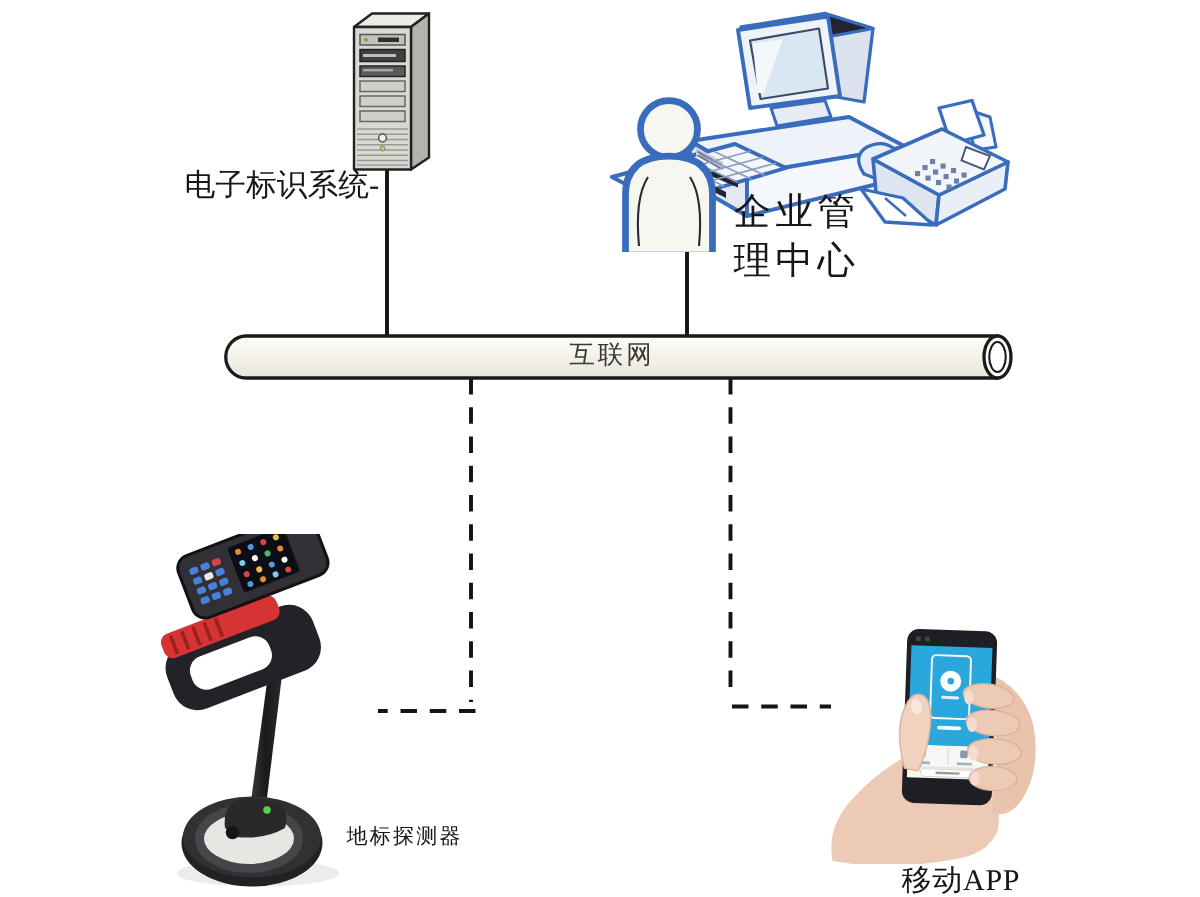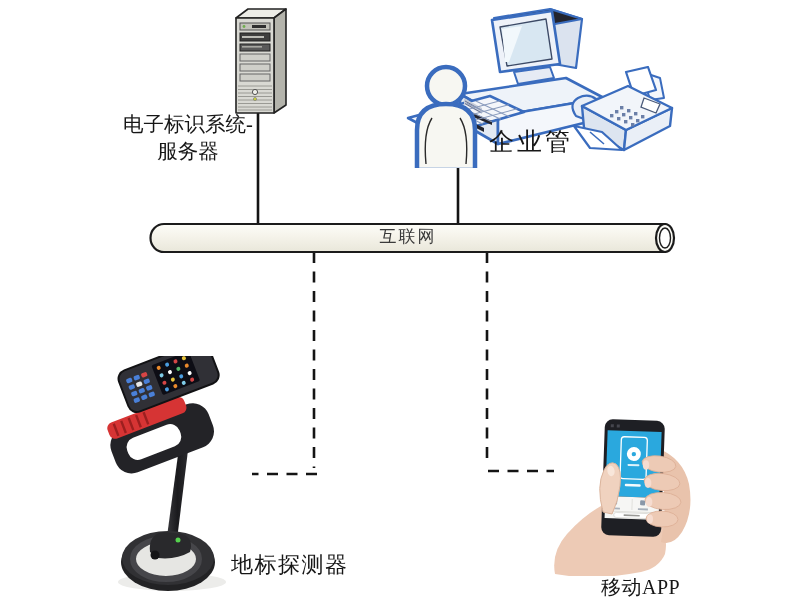--- a/index.html
+++ b/index.html
@@ -5,21 +5,21 @@
   html,body{margin:0;padding:0;background:#fff;}
   #canvas{
     position:relative;width:800px;height:598px;background:#ffffff;overflow:hidden;
     font-family:"Liberation Serif","DejaVu Serif",serif;color:#161616;
   }
   .abs{position:absolute;}
   .label{color:#161616;line-height:1.32;}
   .label-server{left:104px;top:111px;width:168px;text-align:center;font-size:20.5px;}
   .label-mgmt{left:489px;top:125px;width:90px;font-size:25px;letter-spacing:3px;}
   .label-internet{left:148px;top:226px;width:520px;text-align:center;font-size:17px;letter-spacing:2px;color:#3a3a3a;}
-  .label-detector{left:231px;top:550px;font-size:22px;letter-spacing:1.5px;}
+  .label-detector{left:231px;top:550px;font-size:14px;letter-spacing:1.5px;}
   .label-app{left:601px;top:574px;font-size:20px;letter-spacing:0.5px;}
   svg{display:block;}
 </style>
 </head>
 <body>
 
 <div id="canvas">
 
   <svg class="abs" style="left:0;top:0" width="800" height="598" viewBox="0 0 800 598">
     <g stroke="#141414" stroke-width="2.6" fill="none">
@@ -229,25 +229,25 @@
       <ellipse cx="95" cy="71" rx="3.4" ry="5" fill="#f6dcd0"></ellipse>
       <ellipse cx="96" cy="90" rx="3.4" ry="5" fill="#f6dcd0"></ellipse>
       <ellipse cx="97" cy="107" rx="3" ry="4.6" fill="#f6dcd0"></ellipse>
     </g>
     <path d="M50,100 Q43,74 51,58 Q56,48 63,52 Q69,57 67,74 Q65,90 59,102 Z" fill="#f0d2bf" stroke="#dbb49c" stroke-width="1"></path>
     <ellipse cx="58" cy="59" rx="3.6" ry="5.2" transform="rotate(-12 58 59)" fill="#f8e6da"></ellipse>
   </svg>
 
   <div class="abs label label-server">
     <div>电子标识系统-</div>
-    <div>服务器</div>
   </div>
 
   <div class="abs label label-mgmt">
     <div>企业管</div>
+    <div>理中心</div>
   </div>
 
   <div class="abs label label-internet">互联网</div>
 
   <div class="abs label label-detector">地标探测器</div>
 
   <div class="abs label label-app">移动APP</div>
 
 </div>
 

